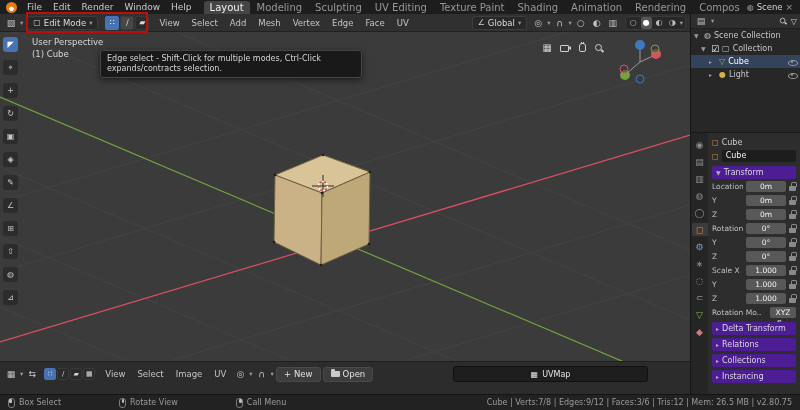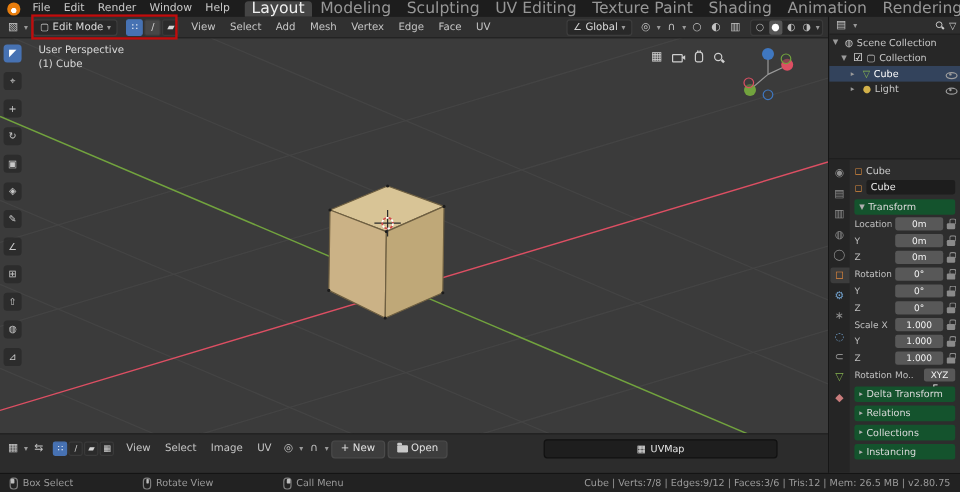--- a/index.html
+++ b/index.html
@@ -4,21 +4,21 @@
 <style>
   *{box-sizing:border-box;margin:0;padding:0}
   html,body{width:800px;height:410px;overflow:hidden}
   body{background:#1d1d1d;font-family:"DejaVu Sans",sans-serif;font-size:9px;color:#c5c5c5;position:relative}
 
   
   .topbar{height:14px;display:flex;align-items:center;padding:0 4px;background:#1d1d1d;font-size:9px;color:#c9c9c9;gap:1px}
   .blogo{width:11px;height:11px;border-radius:50%;background:radial-gradient(circle at 50% 62%,#ffffff 0 2px,#e87d0d 2.5px);margin:0 4px 0 2px;flex:none}
   .menu{padding:0 5px;height:14px;line-height:14px;white-space:nowrap;cursor:default}
   .ws-wrap{display:flex;margin-left:6px;align-items:flex-end;gap:1px;height:14px}
-  .ws{padding:1px 6px 0;font-size:13px;color:#979797;border-radius:3px 3px 0 0;line-height:12px;white-space:nowrap}
+  .ws{padding:1px 6px 0;font-size:10px;color:#979797;border-radius:3px 3px 0 0;line-height:12px;white-space:nowrap}
   .ws.active{background:#454545;color:#efefef}
   .tb-right{margin-left:auto;display:flex;align-items:center;gap:3px;font-size:8.5px;color:#d2d2d2;padding-right:2px;white-space:nowrap}
   .ticon{font-size:8px;color:#aeaeae}
   .tclose{font-size:9px;color:#9a9a9a;margin-right:5px}
 
   
   .content{display:flex;height:380px}
   .left{flex:1;display:flex;flex-direction:column;min-width:0}
   .right{width:110px;background:#2d2d2d;border-left:1px solid #161616;display:flex;flex-direction:column;flex:none}
 
@@ -95,21 +95,21 @@
   
   .props{flex:1;display:flex;background:#2d2d2d;font-size:8px;overflow:hidden}
   .ptabs{width:17px;background:#252525;display:flex;flex-direction:column;align-items:center;padding-top:5px;gap:4px;flex:none}
   .ptab{width:16px;height:13px;display:flex;align-items:center;justify-content:center;font-size:9px;color:#8f8f8f;border-radius:2px 0 0 2px}
   .ptab.active{background:#3c3c3c;color:#e0873c}
   .c-blue{color:#71a0cc}.c-green{color:#85b24f}.c-red{color:#c97c7c}
   .pbody{flex:1;padding:3px 4px;display:flex;flex-direction:column;gap:1px;min-width:0}
   .pbreadcrumb{display:flex;align-items:center;gap:3px;height:12px;color:#cdcdcd}
   .pname-row{display:flex;align-items:center;gap:3px;height:14px}
   .pname-field{flex:1;background:#1d1d1d;border-radius:2px;height:12px;line-height:12px;padding:0 4px;color:#efefef}
-  .psection{display:flex;align-items:center;gap:3px;height:13px;background:#14532d;border-radius:2px;padding:0 4px;color:#dadada;margin-top:2px}
+  .psection{display:flex;align-items:center;gap:3px;height:13px;background:#4c1d95;border-radius:2px;padding:0 4px;color:#dadada;margin-top:2px}
   .psection .tri{font-size:6px;color:#b0b0b0}
   .prow{display:flex;align-items:center;height:13px;gap:3px}
   .plabel{flex:1;color:#c0c0c0;white-space:nowrap;overflow:hidden;font-size:7.5px}
   .pval{width:40px;height:11px;line-height:11px;background:#585858;border-radius:2px;text-align:center;color:#f4f4f4;font-size:7.5px;flex:none}
   .pval.wide{width:26px}
   .oicon.orange{color:#d98a3e}
 
   
   .statusbar{height:16px;background:#222;border-top:1px solid #141414;display:flex;align-items:center;font-size:8px;color:#9b9b9b;padding:0 8px}
   .sb-item{display:flex;align-items:flex-start;margin-right:58px;white-space:nowrap}
@@ -244,20 +244,23 @@
         <span class="tool">⇧</span>
         <span class="tool">◍</span>
         <span class="tool">⊿</span>
       </div>
 
       <div class="vp-text">
         <div>User Perspective</div>
         <div>(1) Cube</div>
       </div>
 
+      <div class="tooltip">
+        <span>Edge select - Shift-Click for multiple modes, Ctrl-Click expands/contracts selection.</span>
+      </div>
 
       <div class="nav-icons">
         <span>▦</span>
         <span class="camv"></span>
         <span class="handi"></span>
         <span class="zoomi"></span>
       </div>
 
       <svg class="gizmo" width="52" height="52" viewBox="0 0 52 52">
         <g stroke="#9a9a9a" stroke-width="1">

